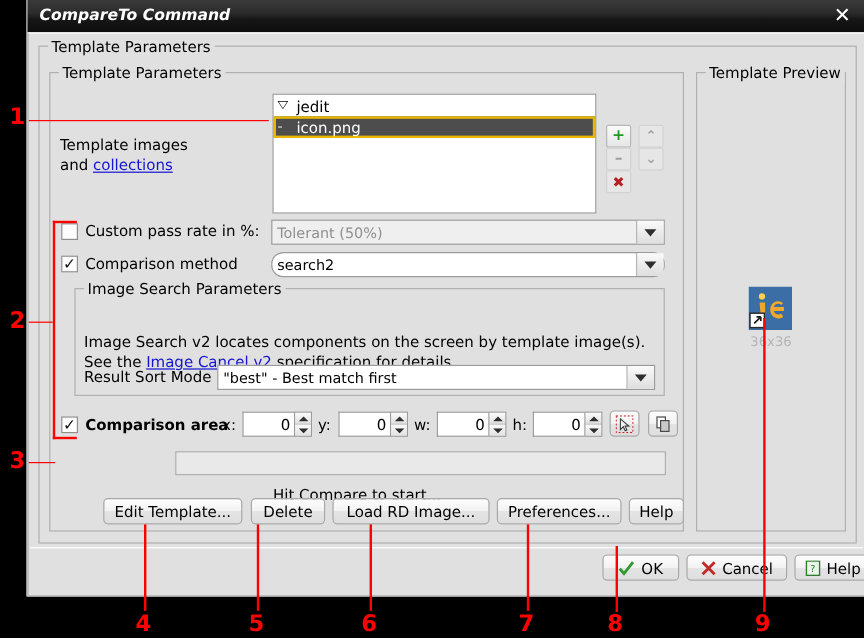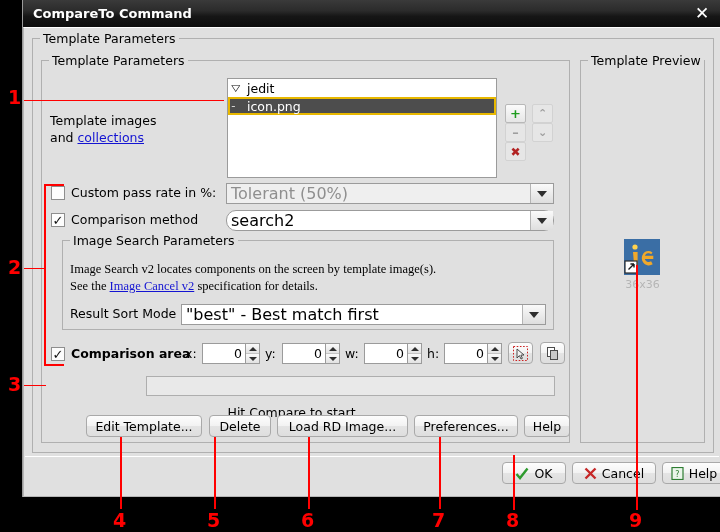--- a/index.html
+++ b/index.html
@@ -19,20 +19,21 @@
     border-left: 1px solid #9a9a9a;
     box-sizing: border-box;
   }
   .titlebar {
     position: absolute; left: 0; top: 0; width: 698px; height: 27px;
     background: linear-gradient(to bottom, #3a3a3a 0%, #2b2b2b 40%, #161616 60%, #0d0d0d 100%);
     color: #ffffff;
     font-size: 13px; font-weight: bold;
     display: flex; align-items: center;
     box-sizing: border-box;
+    font-style: italic;
   }
   .titlebar .title { margin-left: 10px; letter-spacing: 0px; }
   .close-btn {
     position: absolute; right: 8px; top: 2px;
     width: 22px; height: 22px;
     display: flex; align-items: center; justify-content: center;
     color: #fff; font-size: 17px; font-weight: bold; line-height: 1;
     cursor: pointer;
   }
   .client {
@@ -86,21 +87,21 @@
     box-sizing: border-box; cursor: pointer;
     font-size: 13px; font-weight: bold; line-height: 1;
   }
   .sqbtn.flat { background: #e6e6e6; border-color: #d2d2d2; }
 
   
   .field {
     position: absolute; background: #ffffff;
     border: 1px solid #9b9b9b; box-sizing: border-box;
     display: flex; align-items: center;
-    font-size: 16px; padding-left: 4px;
+    font-size: 12px; padding-left: 4px;
   }
   .field.dis { background: #efefef; color: #8f8f8f; }
   .combo-arrow {
     position: absolute; top: 0; right: 0; bottom: 0; width: 22px;
     background: linear-gradient(to bottom,#fafafa,#dedede);
     border-left: 1px solid #b4b4b4;
     display: flex; align-items: center; justify-content: center;
     cursor: pointer;
   }
   .combo-arrow i {
@@ -264,21 +265,21 @@
         <span>search2</span>
         <span class="combo-arrow">
             <i></i>
           </span>
       </div>
 
       <div class="group" style="left:38px; top:212px; width:492px; height:90px;">
         <span class="legend">Image Search Parameters</span>
       </div>
 
-      <div class="lbl" style="position:absolute; left:46px; top:233px; line-height:17px;font-family:Liberation Serif, serif;">
+      <div class="lbl" style="position:absolute; left:46px; top:248px; line-height:17px;">
         <div>Image Search v2 locates components on the screen by template image(s).</div>
         <div>
           <span>See the </span><span class="link">Image Cancel v2</span><span> specification for details.</span>
         </div>
       </div>
 
       <span class="lbl" style="position:absolute; left:46px; top:278px;">Result Sort Mode</span>
       <div class="field" style="left:157px; top:276px; width:365px; height:21px;">
         <span>"best" - Best match first</span>
         <span class="combo-arrow">

